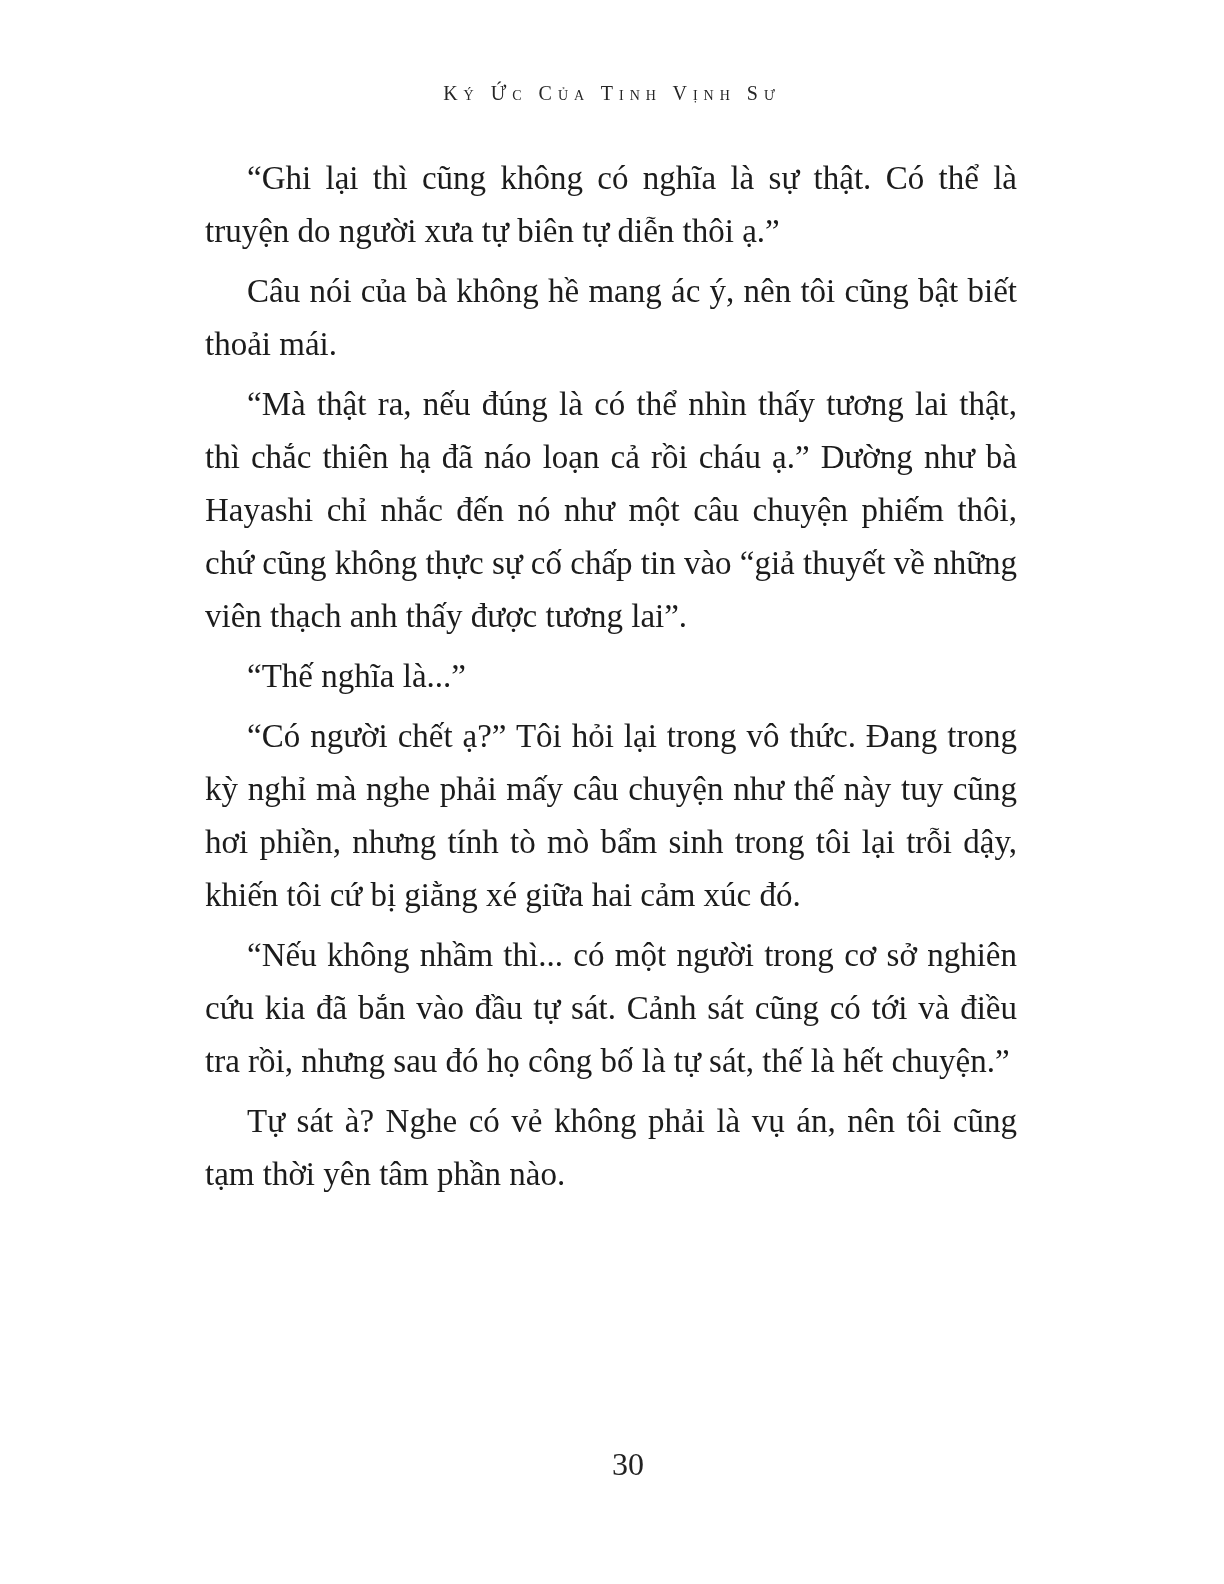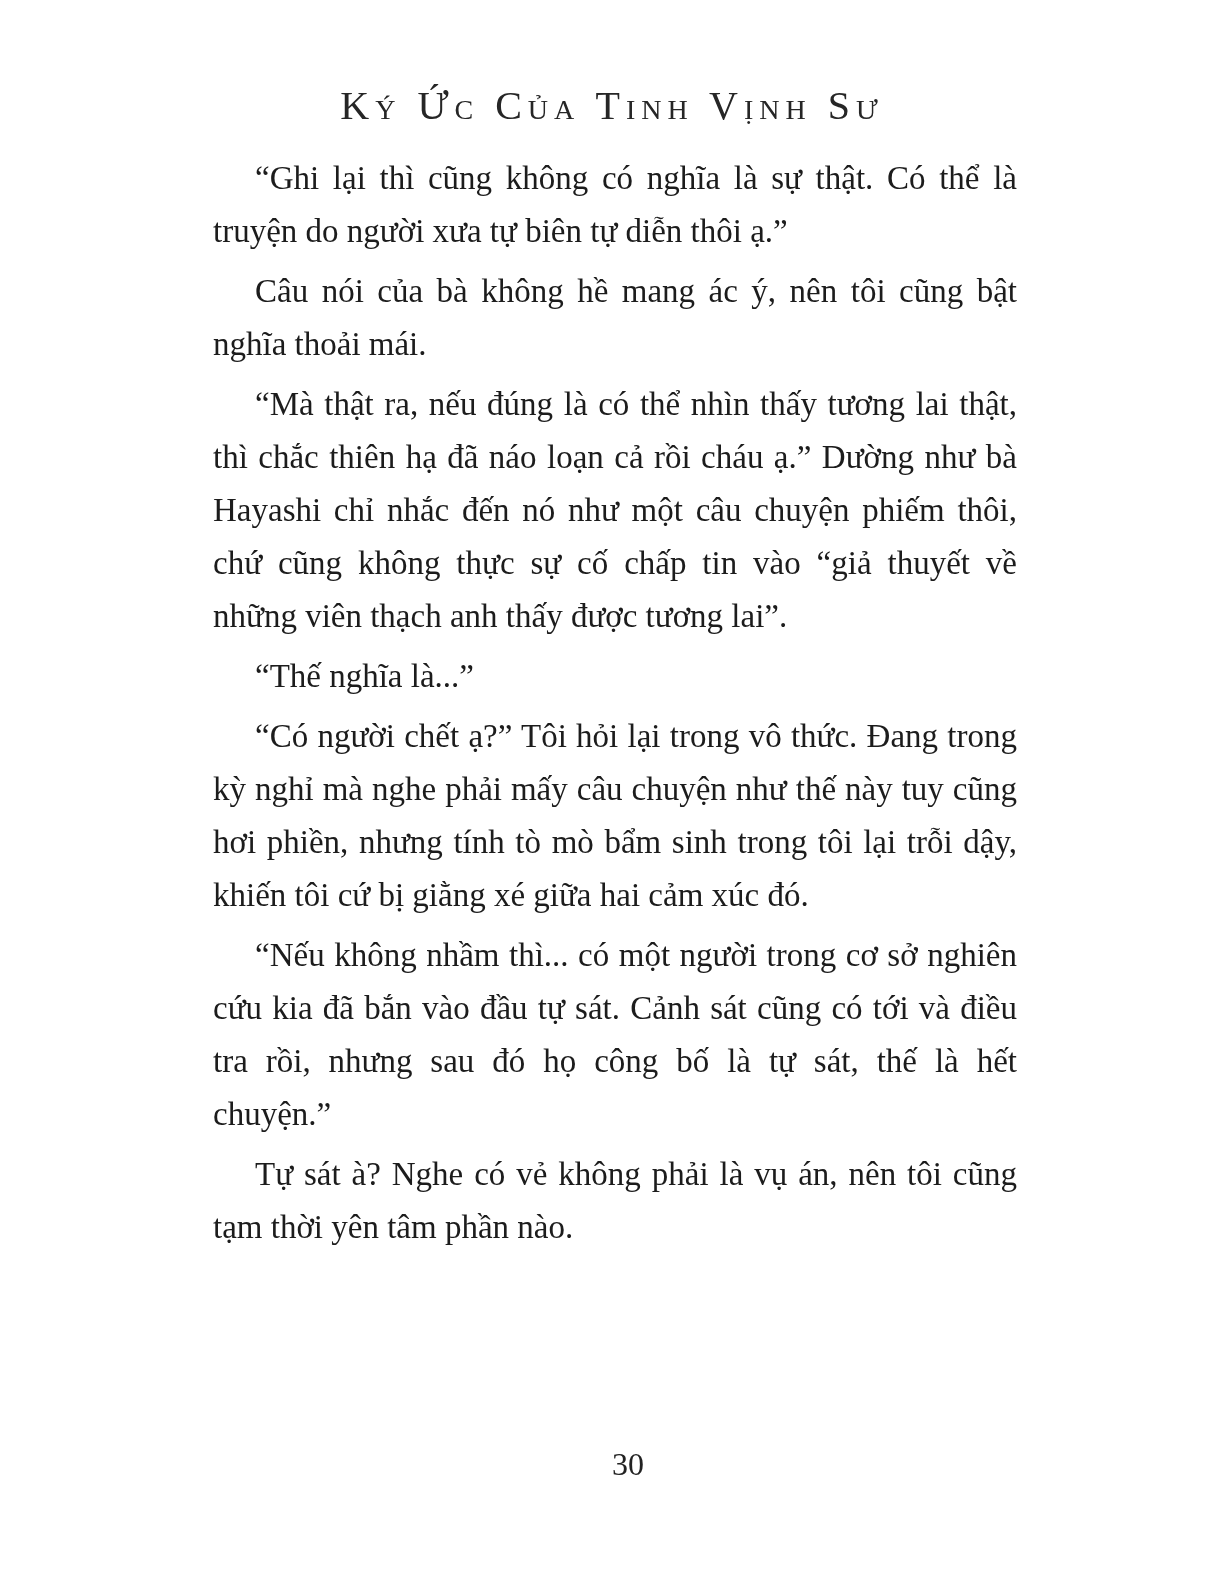--- a/index.html
+++ b/index.html
@@ -17,33 +17,33 @@
     font-family: "Liberation Serif", "DejaVu Serif", serif;
     overflow: hidden;
   }
   .running-header {
     position: absolute;
     top: 82px;
     left: 0;
     width: 100%;
     text-align: center;
     font-variant: small-caps;
-    font-size: 40px;
+    font-size: 20px;
     letter-spacing: 6px;
     color: #262626;
     white-space: nowrap;
   }
   .body-text {
     position: absolute;
     top: 152px;
     left: 205px;
     width: 812px;
   }
   .para {
-    margin: 0 0 7px 8px;
+    margin: 0 0 7px 0;
     font-size: 33px;
     line-height: 53px;
     text-align: justify;
     text-indent: 42px;
     color: #1c1c1c;
     font-weight: 400;
   }
   .folio {
     position: absolute;
     top: 1446px;
@@ -56,21 +56,21 @@
 </style>
 </head>
 <body>
 
 <div class="page">
 
   <div class="running-header">Ký Ức Của Tinh Vịnh Sư</div>
 
   <div class="body-text">
     <p class="para">“Ghi lại thì cũng không có nghĩa là sự thật. Có thể là truyện do người xưa tự biên tự diễn thôi ạ.”</p>
-    <p class="para">Câu nói của bà không hề mang ác ý, nên tôi cũng bật nghĩa thoải mái.</p>
+    <p class="para">Câu nói của bà không hề mang ác ý, nên tôi cũng bật biết thoải mái.</p>
     <p class="para">“Mà thật ra, nếu đúng là có thể nhìn thấy tương lai thật, thì chắc thiên hạ đã náo loạn cả rồi cháu ạ.” Dường như bà Hayashi chỉ nhắc đến nó như một câu chuyện phiếm thôi, chứ cũng không thực sự cố chấp tin vào “giả thuyết về những viên thạch anh thấy được tương lai”.</p>
     <p class="para">“Thế nghĩa là...”</p>
     <p class="para">“Có người chết ạ?” Tôi hỏi lại trong vô thức. Đang trong kỳ nghỉ mà nghe phải mấy câu chuyện như thế này tuy cũng hơi phiền, nhưng tính tò mò bẩm sinh trong tôi lại trỗi dậy, khiến tôi cứ bị giằng xé giữa hai cảm xúc đó.</p>
     <p class="para">“Nếu không nhầm thì... có một người trong cơ sở nghiên cứu kia đã bắn vào đầu tự sát. Cảnh sát cũng có tới và điều tra rồi, nhưng sau đó họ công bố là tự sát, thế là hết chuyện.”</p>
     <p class="para">Tự sát à? Nghe có vẻ không phải là vụ án, nên tôi cũng tạm thời yên tâm phần nào.</p>
   </div>
 
   <div class="folio">30</div>
 
 </div>

